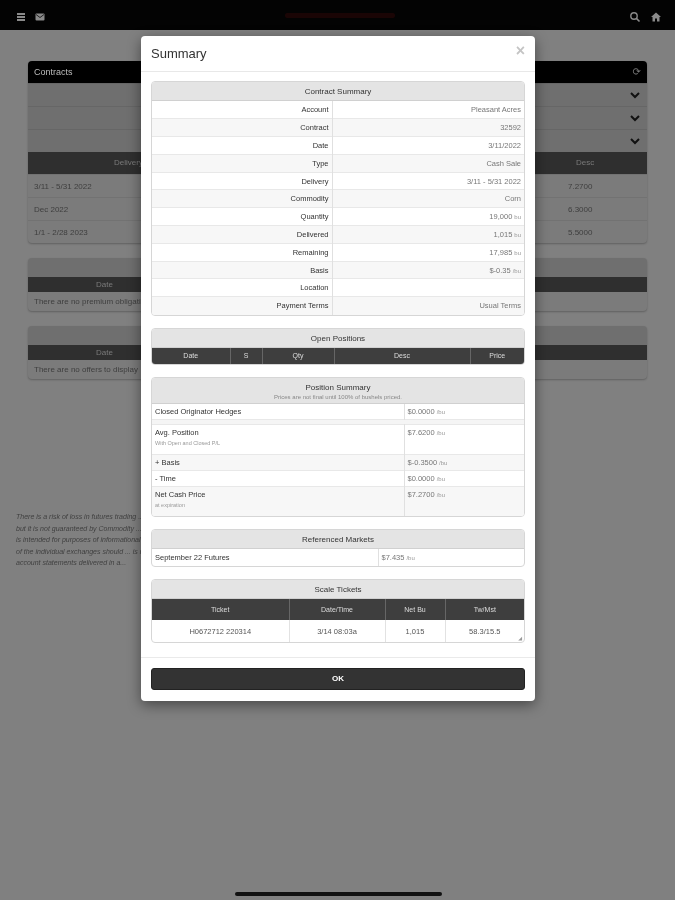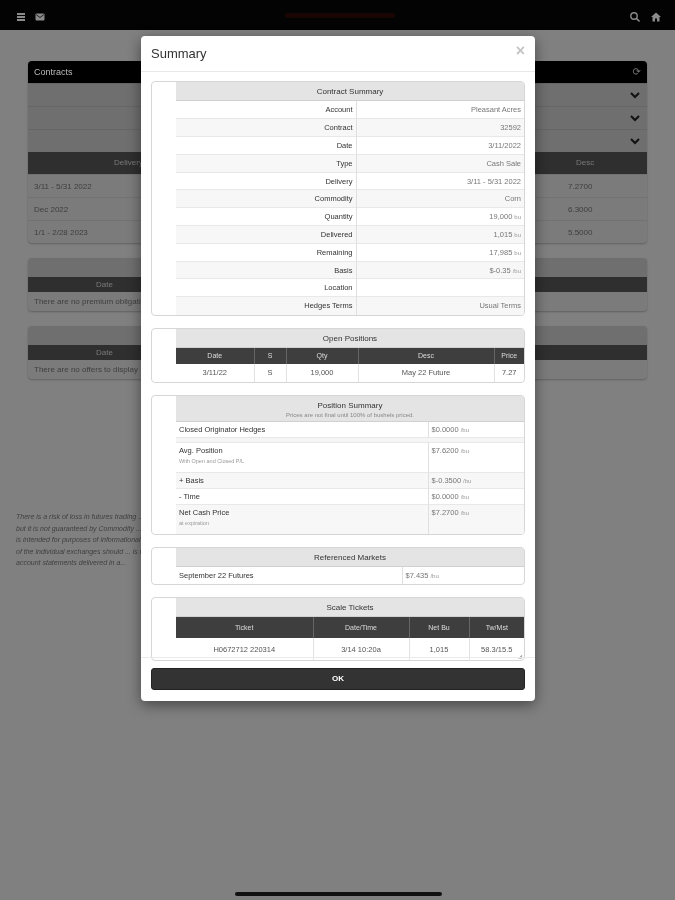--- a/index.html
+++ b/index.html
@@ -22,21 +22,21 @@
   .bg-row .r { position: absolute; left: 540px; color: #3e3e3e; }
   .bg-empty { font-size: 8px; color: #3e3e3e; padding: 5px 6px; }
   .bg-disclaimer { position: absolute; left: 16px; top: 511px; width: 640px; font-size: 7px; line-height: 11.5px; color: #3f3f3f; font-style: italic; }
 
   
   .modal { position: absolute; left: 141px; top: 36px; width: 394px; height: 665px; background: #fff; border-radius: 4px; box-shadow: 0 4px 14px rgba(0,0,0,0.45); overflow: hidden; }
   .modal-header { height: 36px; border-bottom: 1px solid #e8e8e8; position: relative; }
   .modal-title { position: absolute; left: 10px; top: 10px; font-size: 13px; color: #333; }
   .close-btn { position: absolute; right: 10px; top: 6px; font-size: 16px; color: #c4c4c4; font-weight: bold; cursor: pointer; }
   .modal-body { padding: 9px 10px 0 10px; }
-  .card { border: 1px solid #d6d6d6; border-radius: 4px; overflow: hidden; margin-bottom: 12px; background: #fff; padding-left: 24px; }
+  .card { border: 1px solid #d6d6d6; border-radius: 4px; overflow: hidden; margin-bottom: 12px; background: #fff; }
   .card-head { background: #e4e4e4; text-align: center; font-size: 8px; color: #333; height: 19px; line-height: 19px; border-bottom: 1px solid #d0d0d0; }
   .card-head.two { height: 26px; line-height: normal; padding-top: 5px; }
   .card-head .sub { font-size: 6px; color: #888; margin-top: 2px; }
 
   table { border-collapse: collapse; width: 100%; }
   .kv td { font-size: 7.5px; height: 17.8px; border-top: 1px solid #e8e8e8; padding: 0 3px; text-align: right; }
   .kv tr:first-child td { border-top: none; }
   .kv td.k { width: 180px; border-right: 1px solid #e0e0e0; color: #333; }
   .kv td.v { color: #777; }
   .kv tr:nth-child(even) td { background: #f7f7f7; }
@@ -208,44 +208,37 @@
             </tr>
         <tr>
               <td class="k">Basis</td>
               <td class="v"><span>$-0.35</span><span class="unit">/bu</span></td>
             </tr>
         <tr>
               <td class="k">Location</td>
               <td class="v"><span></span></td>
             </tr>
         <tr>
-              <td class="k">Hedges Terms</td>
+              <td class="k">Payment Terms</td>
               <td class="v"><span>Usual Terms</span></td>
             </tr>
       </tbody>
         </table>
     </div>
 
     <div class="card">
       <div class="card-head">Open Positions</div>
       <table class="grid">
         <tbody>
             <tr>
           <th style="width:78px">Date</th>
           <th style="width:32px">S</th>
           <th style="width:72px">Qty</th>
           <th style="width:136px">Desc</th>
           <th>Price</th>
-        </tr>
-        <tr>
-          <td>3/11/22</td>
-          <td>S</td>
-          <td>19,000</td>
-          <td>May 22 Future</td>
-          <td>7.27</td>
         </tr>
       </tbody>
         </table>
     </div>
 
     <div class="card">
       <div class="card-head two">
         <div>Position Summary</div>
         <div class="sub">Prices are not final until 100% of bushels priced.</div>
       </div>
@@ -307,21 +300,21 @@
       <table class="grid">
         <tbody>
             <tr>
           <th style="width:137px;height:21px">Ticket</th>
           <th style="width:96px">Date/Time</th>
           <th style="width:60px">Net Bu</th>
           <th>Tw/Mst</th>
         </tr>
         <tr>
           <td style="height:22px">H0672712 220314</td>
-          <td>3/14 10:20a</td>
+          <td>3/14 08:03a</td>
           <td>1,015</td>
           <td>58.3/15.5</td>
         </tr>
       </tbody>
         </table>
       <span class="resize">◢</span>
     </div>
 
   </div>
 

